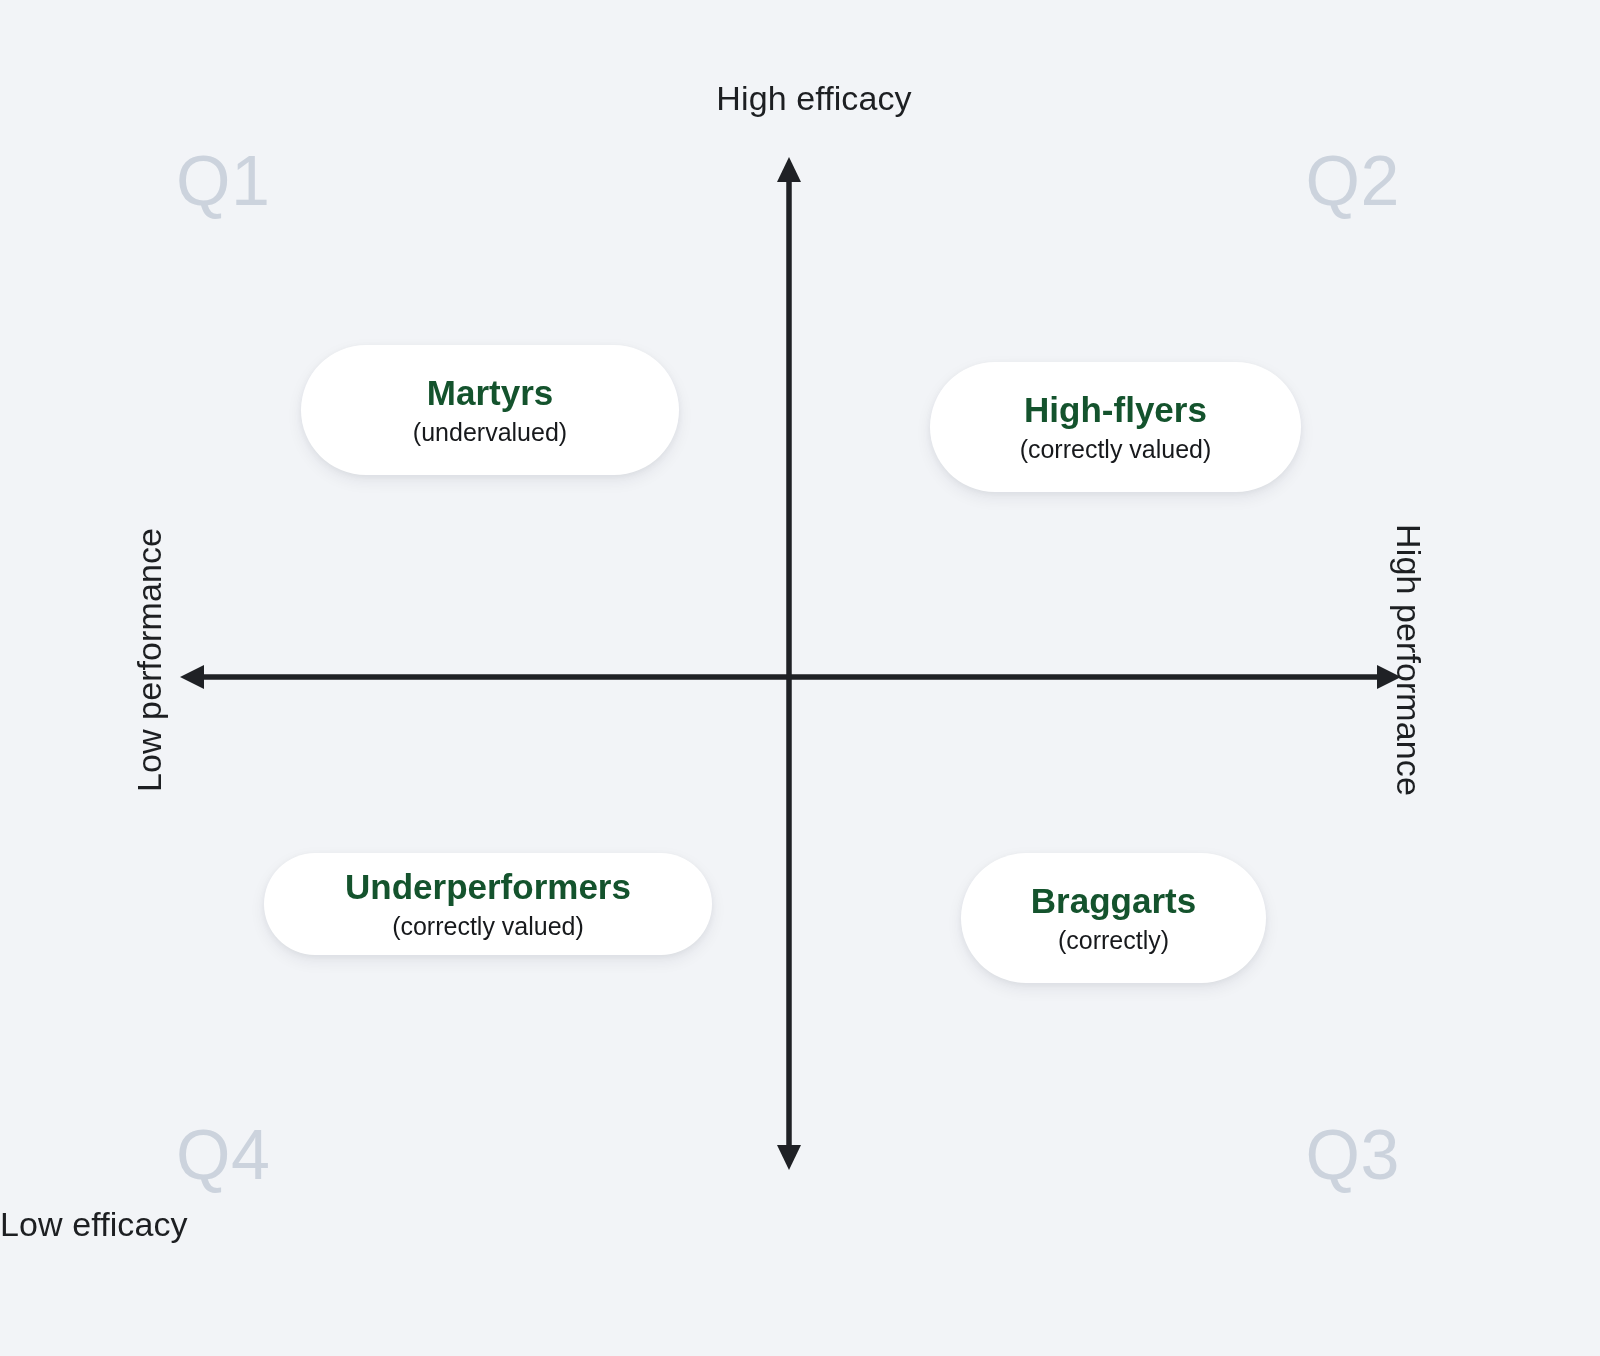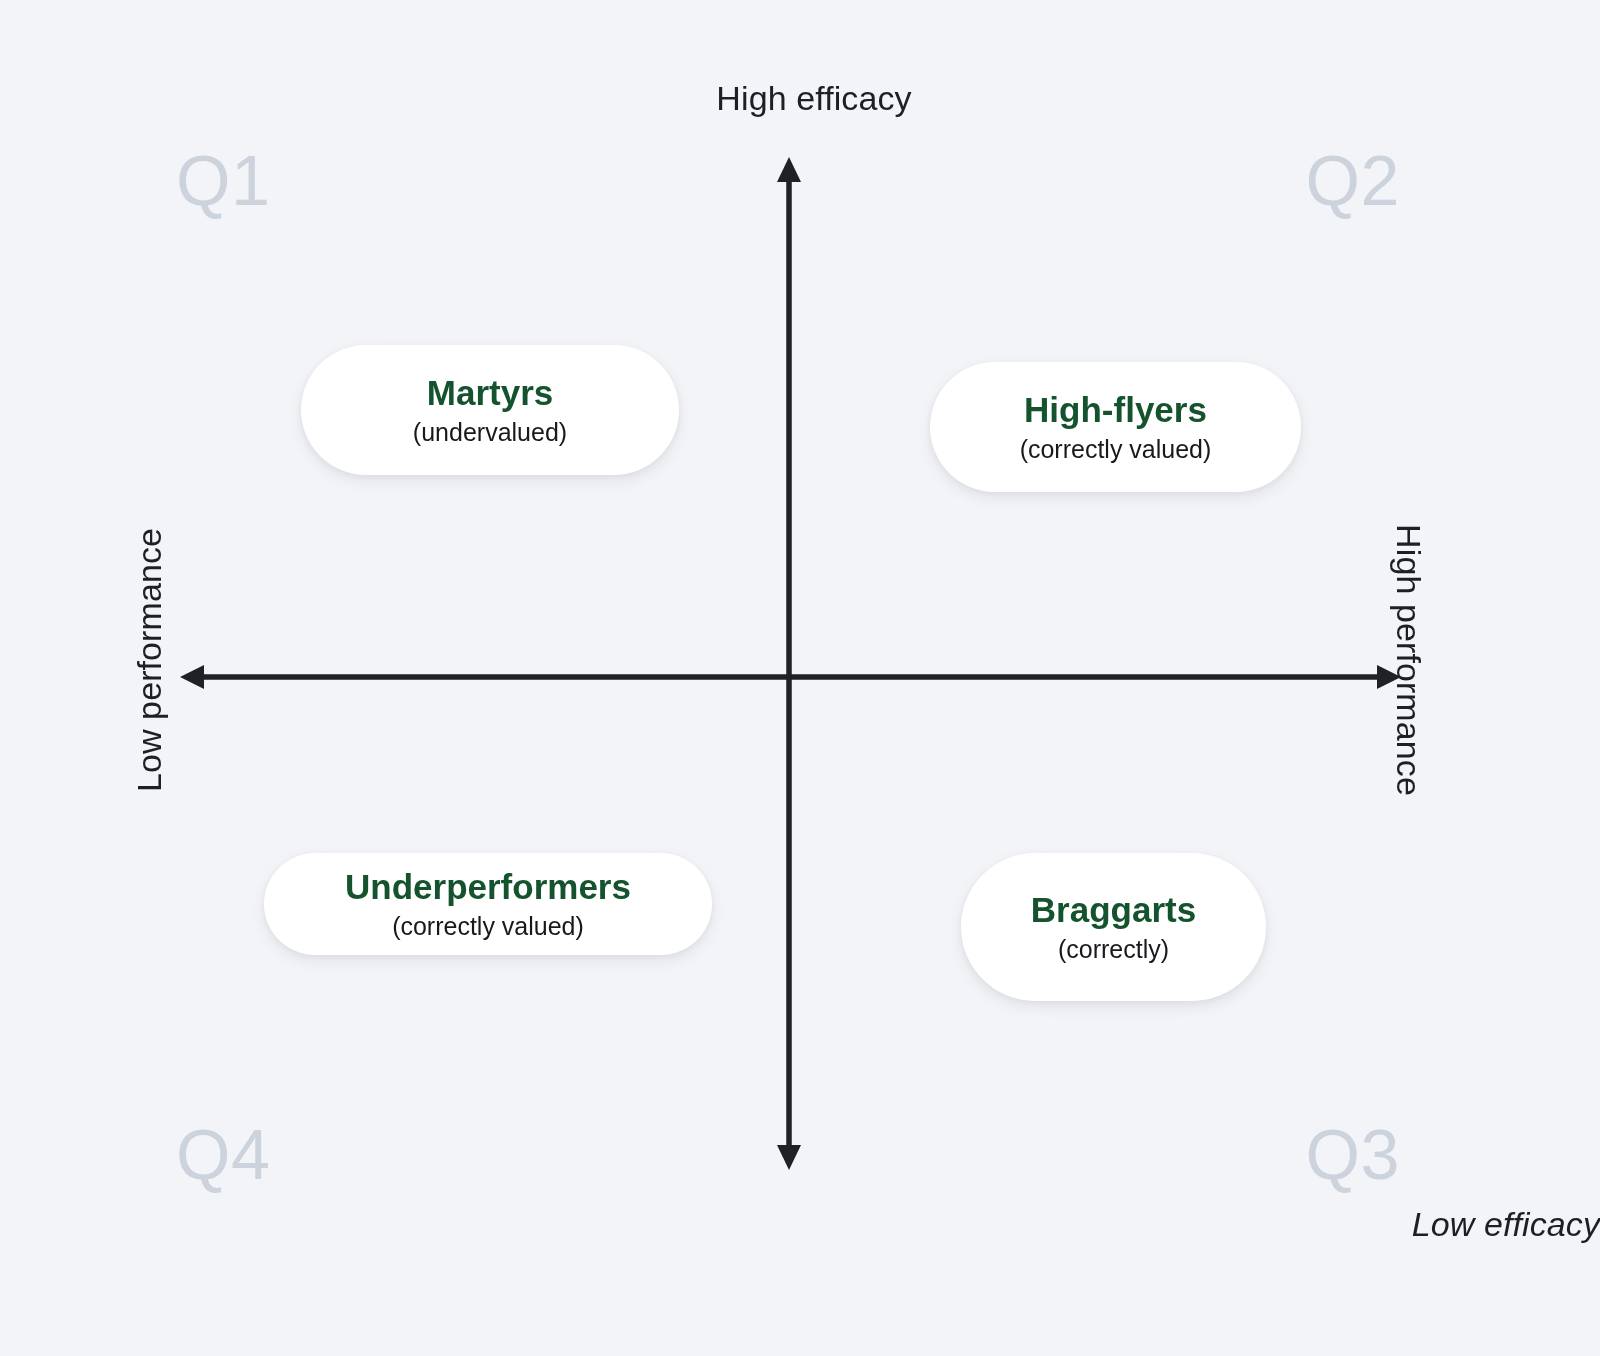--- a/index.html
+++ b/index.html
@@ -44,22 +44,21 @@
     left: 0;
     right: 0;
     top: 79px;
     text-align: center;
     padding-left: 28px;
   }
   .axis-label-bottom {
     left: 0;
     right: 0;
     top: 1205px;
-    text-align: right;
-    font-style: italic;
+    text-align: left;
   }
   .axis-label-left {
     left: 0px;
     top: 660px;
     width: 340px;
     text-align: center;
     transform: rotate(-90deg);
     transform-origin: 170px 0px;
     margin-left: -40px;
   }
@@ -133,21 +132,21 @@
   .pill-underperformers {
     left: 264px;
     top: 853px;
     width: 448px;
     height: 102px;
   }
   .pill-braggarts {
     left: 961px;
     top: 853px;
     width: 305px;
-    height: 148px;
+    height: 130px;
   }
 </style>
 </head>
 <body>
 
 <div class="matrix">
 
   <svg class="axis-svg" viewBox="0 0 1600 1356" xmlns="http://www.w3.org/2000/svg">
 
     <line x1="196" y1="677" x2="1388" y2="677" stroke="#1f2125" stroke-width="5.5"></line>

